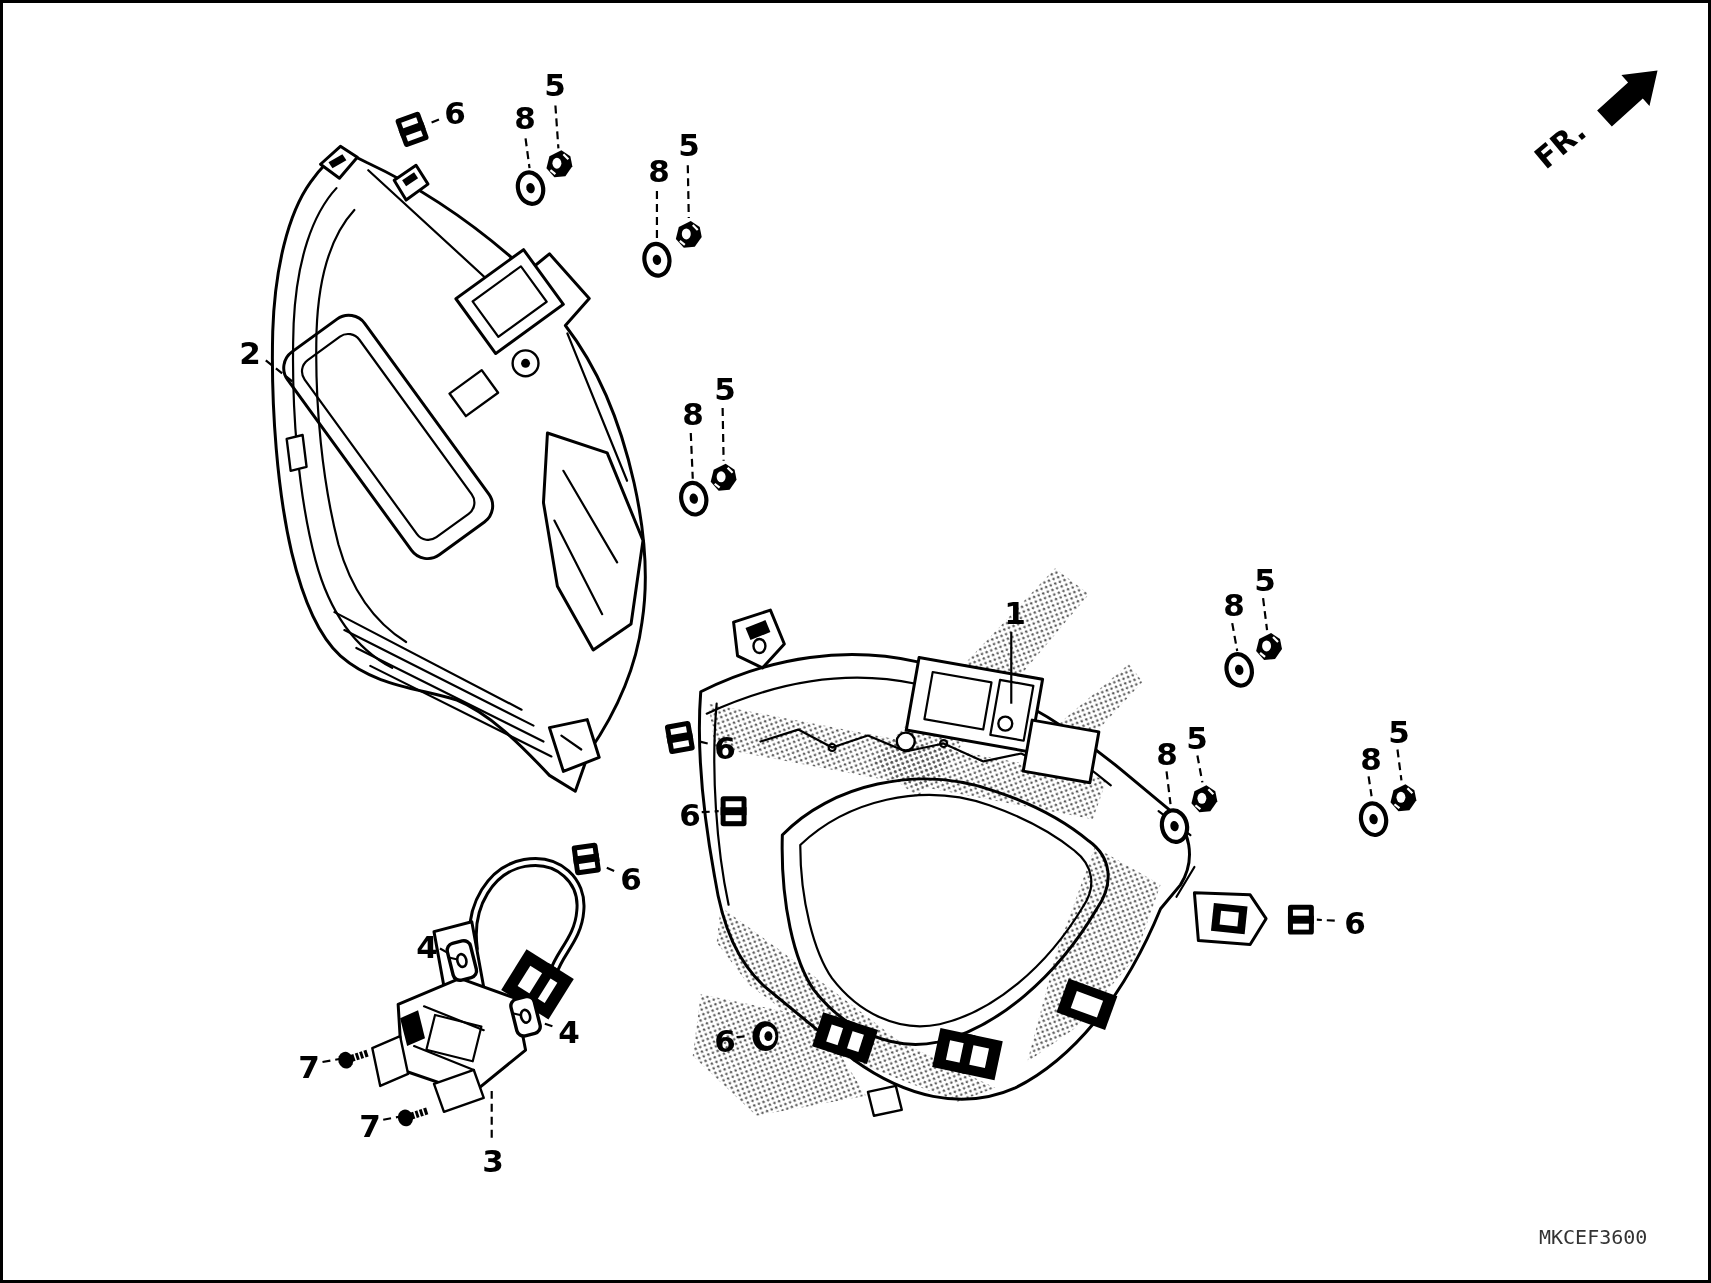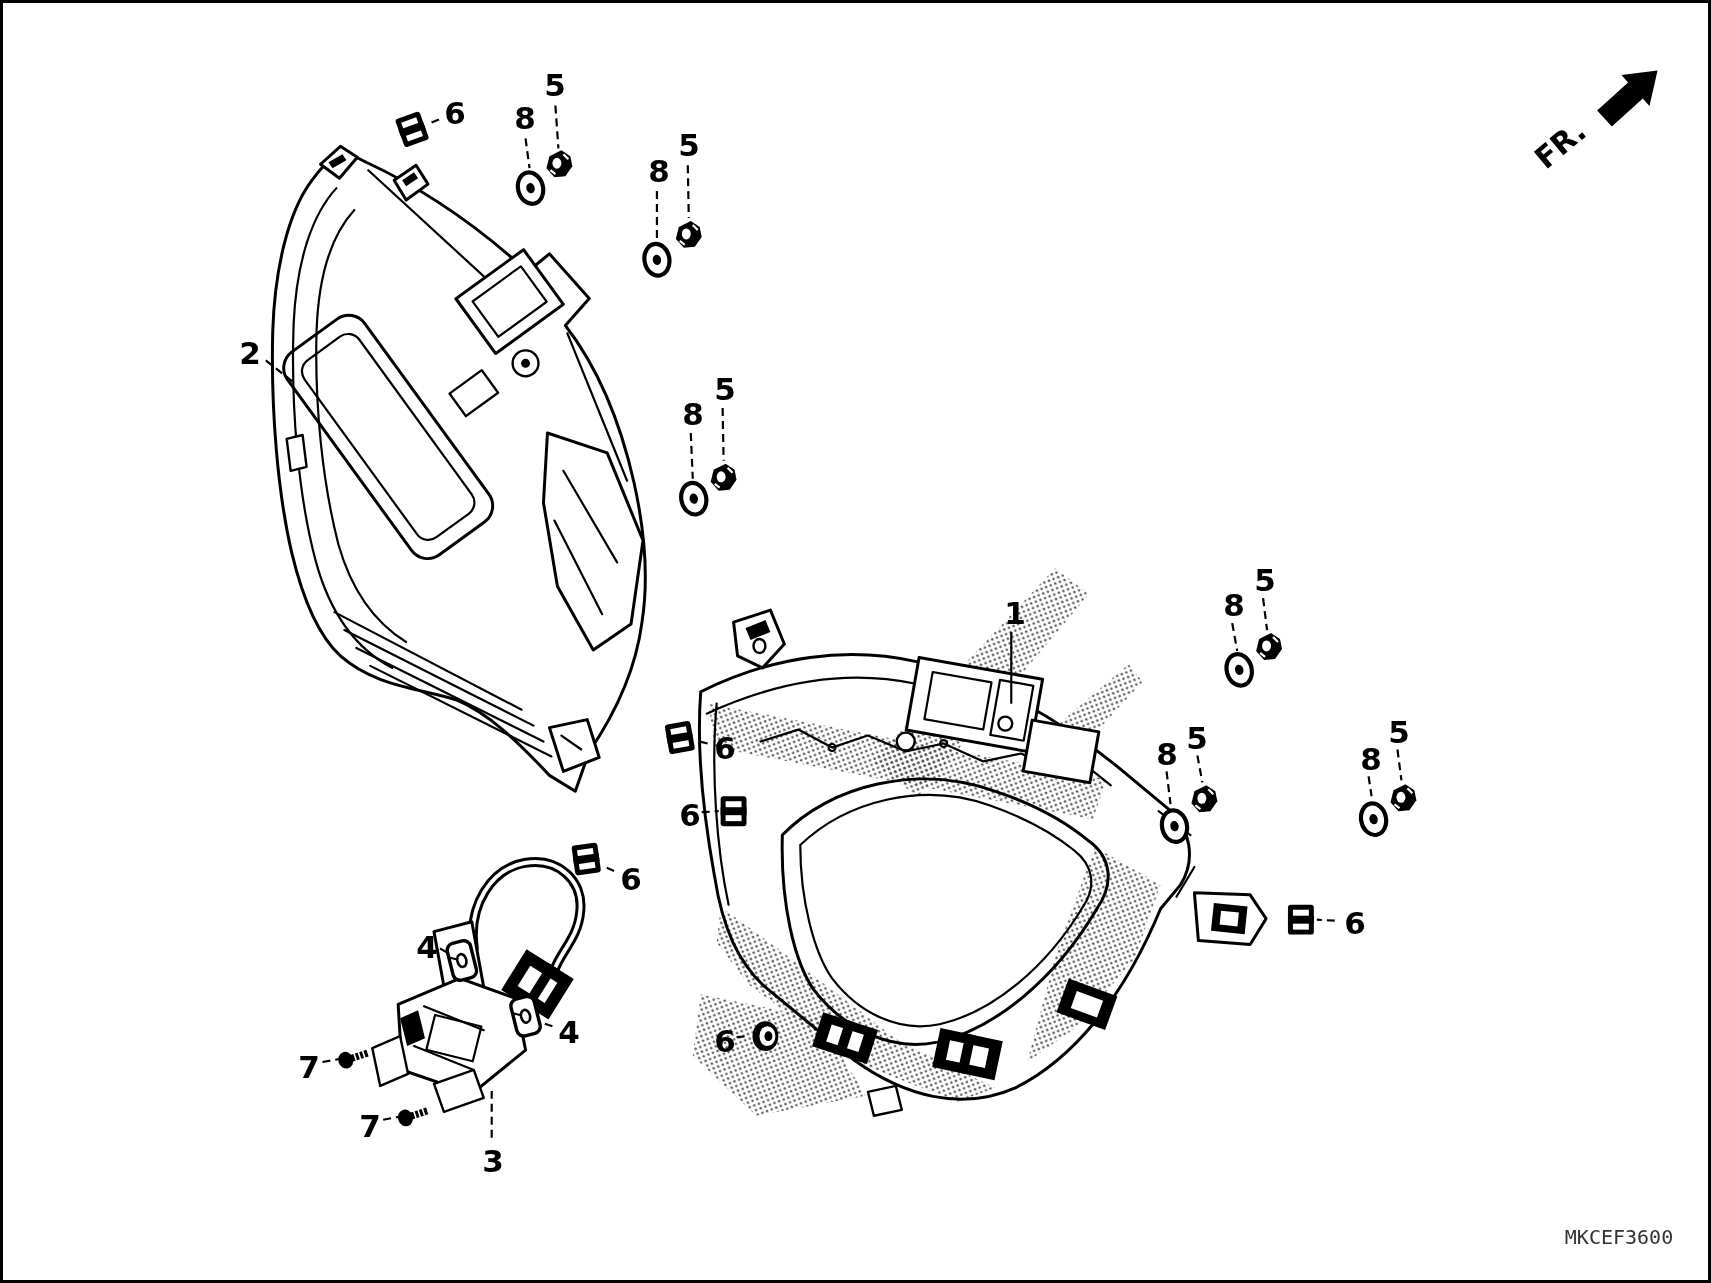--- a/index.html
+++ b/index.html
@@ -24,21 +24,21 @@
   .leader.dashed{stroke-dasharray:8 5;}
   .callout-label{
     position:absolute;width:32px;text-align:center;
     font-weight:bold;font-size:31px;line-height:1.1;color:#000;
     font-family:"DejaVu Sans",sans-serif;
   }
   #callout-layer{position:absolute;left:0;top:0;width:100%;height:100%;pointer-events:none;}
   #diagram-code{
     position:absolute;left:1536px;top:1222px;width:160px;
     font-family:"DejaVu Sans Mono","Liberation Mono",monospace;
-    font-size:20px;color:#333;letter-spacing:0px;white-space:nowrap;text-align:center;
+    font-size:20px;color:#333;letter-spacing:0px;white-space:nowrap;
   }
   .fr-text{
     font-family:"DejaVu Sans",sans-serif;font-weight:bold;font-size:30px;fill:#000;
   }
 </style>
 </head>
 <body>
 
 <div id="page">
 

